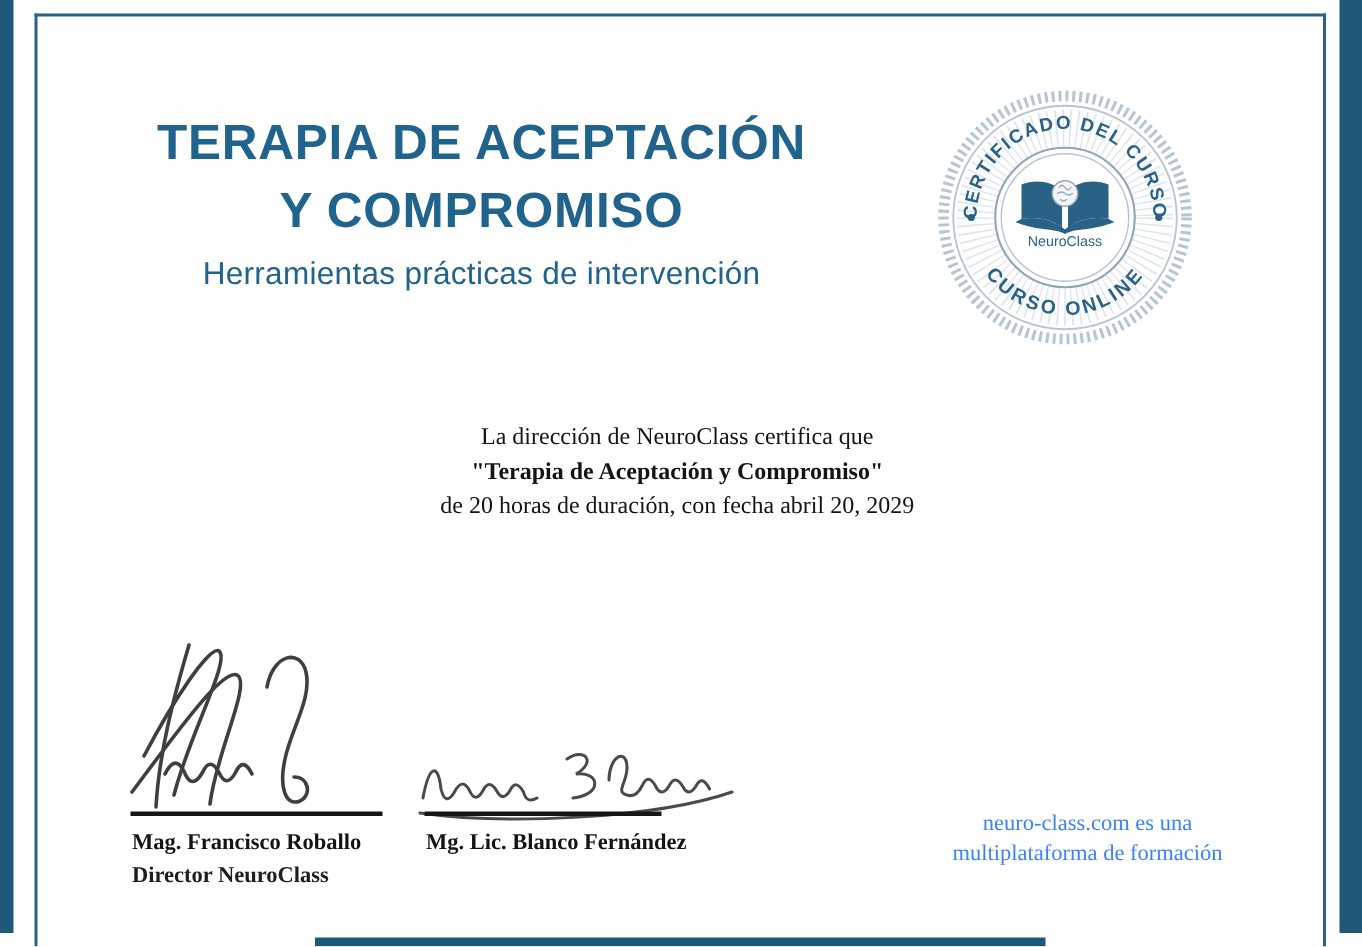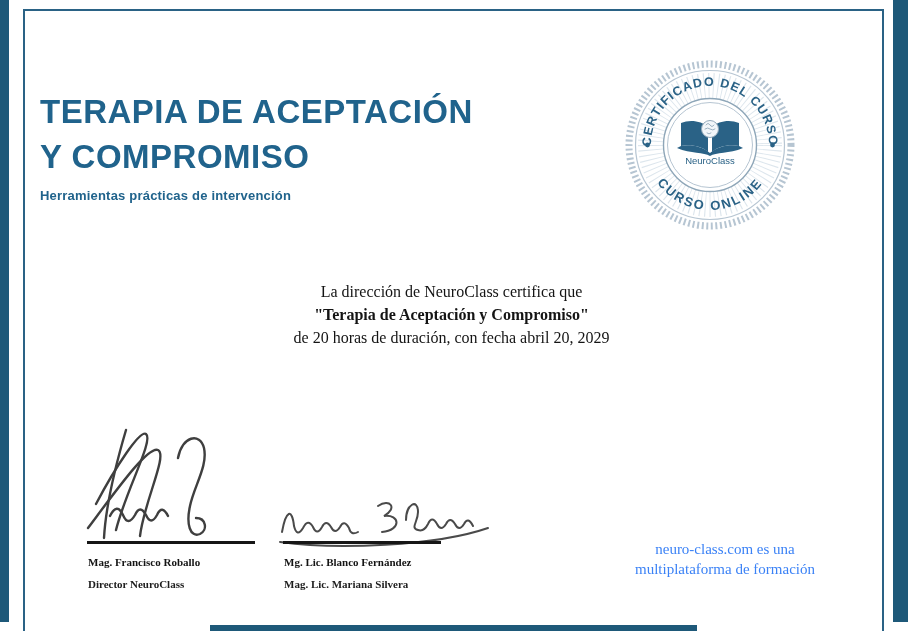--- a/index.html
+++ b/index.html
@@ -5,37 +5,37 @@
   html,body{margin:0;padding:0;background:#fff;}
   .page{position:relative;width:908px;height:631px;background:#ffffff;overflow:hidden;
         font-family:"Liberation Serif",serif;}
   
   .band-left{position:absolute;left:0;top:0;width:9px;height:622px;background:#1e5979;}
   .band-right{position:absolute;right:0;top:0;width:15px;height:622px;background:#1e5979;}
   .bottom-bar{position:absolute;left:210px;top:625px;width:487px;height:6px;background:#1e5979;}
   .thin-border{position:absolute;left:23px;top:9px;width:861px;height:640px;box-sizing:border-box;
                border:2px solid #2a6285;border-bottom:none;}
   
-  .header{position:absolute;left:40px;top:89px;width:562px;text-align:left;color:#20638c;
+  .header{position:absolute;left:40px;top:72px;width:562px;text-align:center;color:#20638c;
           font-family:"Liberation Sans",sans-serif;}
   .title-line{font-size:33px;font-weight:bold;line-height:45px;letter-spacing:.5px;}
-  .subtitle{margin-top:9px;font-size:13px;font-weight:bold;letter-spacing:.2px;}
+  .subtitle{margin-top:9px;font-size:21px;font-weight:normal;letter-spacing:.2px;}
   
   .seal{position:absolute;left:621px;top:56px;width:178px;height:178px;}
   
   .body-text{position:absolute;left:0;top:280px;width:903px;text-align:center;
              font-size:16px;line-height:23px;color:#141414;}
   .body-text .bold{font-weight:bold;}
   
   .sig-svg-left{position:absolute;left:82px;top:424px;}
   .sig-svg-right{position:absolute;left:276px;top:492px;}
   .sig-line{position:absolute;height:2.5px;background:#161616;}
   .sig-line-1{left:87px;top:541px;width:168px;}
   .sig-line-2{left:283px;top:541px;width:158px;}
-  .sig-text{position:absolute;font-size:11px;color:#141414;line-height:22px;}
+  .sig-text{position:absolute;font-size:15px;color:#141414;line-height:22px;}
   .sig-text-1{left:88px;top:551px;}
   .sig-text-2{left:284px;top:551px;}
   .sig-name{font-weight:bold;}
   .sig-role{font-weight:bold;color:#1d1d1d;}
   
   .footer-note{position:absolute;left:606px;top:539px;width:238px;text-align:center;
                font-size:15px;line-height:20px;color:#3b82f6;}
   svg{display:block;}
 </style>
 </head>
@@ -115,21 +115,20 @@
     <g fill="none" stroke="#4a4a4a" stroke-width="2" stroke-linecap="round">
       <path d="M6,40 C10,18 16,16 18,34 q3,12 9,2 q5,-10 10,-1 q4,9 9,0 q4,-8 9,0 q4,8 9,0 q4,-8 9,1 q2,8 9,4"></path>
       <path d="M102,14 c12,-8 20,2 6,10 c16,-2 18,14 -2,16"></path>
       <path d="M130,28 c0,-16 12,-22 12,-8 c0,10 -8,16 0,18 q6,2 10,-6 q4,-9 9,0 q4,8 9,0 q4,-8 9,0 q4,8 9,0 q4,-8 9,2"></path>
       <path d="M4,50 C60,58 160,54 212,36"></path>
     </g>
   </svg>
   <div class="sig-line sig-line-2"></div>
   <div class="sig-text sig-text-2">
     <div class="sig-name">Mg. Lic. Blanco Fernández</div>
-    <div class="sig-role">Mag. Lic. Mariana Silvera</div>
   </div>
 
   <div class="footer-note">
     <div>neuro-class.com es una</div>
     <div>multiplataforma de formación</div>
   </div>
 
 </div>
 
 </body></html>

